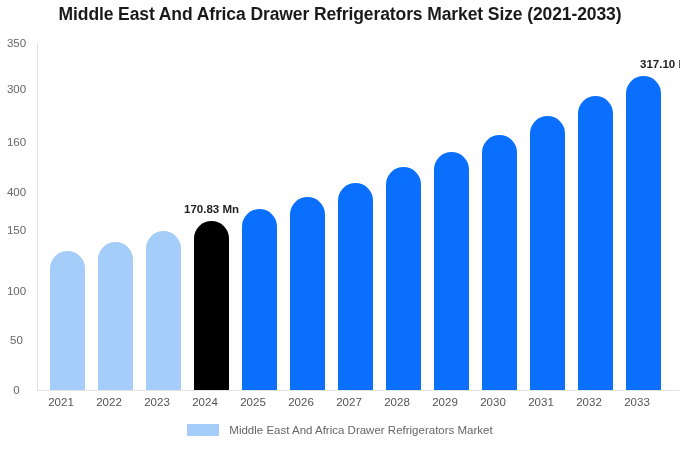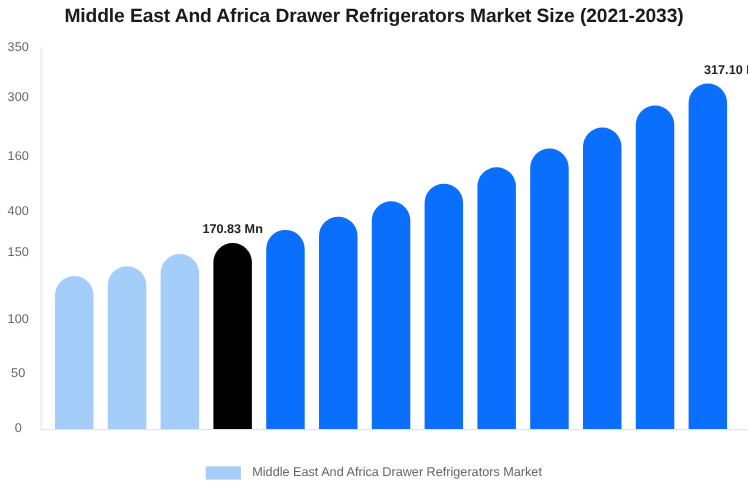--- a/index.html
+++ b/index.html
@@ -201,20 +201,35 @@
       <div class="bar-slot" style="left: 535px;">
         <div class="bar" title="2032: 296.2" style="height: 293.661px; background: rgb(11, 111, 253);"></div>
       </div>
       <div class="bar-slot" style="left: 583px;">
         <div class="bar" title="2033: 317.1" style="height: 314.382px; background: rgb(11, 111, 253);">
           <div class="bar-label clip-right">317.10 Mn</div>
         </div>
       </div>
     </div>
 
+  <div class="x-labels">
+      <div class="x-tick" style="left: 0px;">2021</div>
+      <div class="x-tick" style="left: 48px;">2022</div>
+      <div class="x-tick" style="left: 96px;">2023</div>
+      <div class="x-tick" style="left: 144px;">2024</div>
+      <div class="x-tick" style="left: 192px;">2025</div>
+      <div class="x-tick" style="left: 240px;">2026</div>
+      <div class="x-tick" style="left: 288px;">2027</div>
+      <div class="x-tick" style="left: 336px;">2028</div>
+      <div class="x-tick" style="left: 384px;">2029</div>
+      <div class="x-tick" style="left: 432px;">2030</div>
+      <div class="x-tick" style="left: 480px;">2031</div>
+      <div class="x-tick" style="left: 528px;">2032</div>
+      <div class="x-tick" style="left: 576px;">2033</div>
+    </div>
 
   <div class="legend">
     <div class="legend-item">
       <span class="legend-swatch"></span>
       <span class="legend-text">Middle East And Africa Drawer Refrigerators Market</span>
     </div>
   </div>
 
 </div>
 

